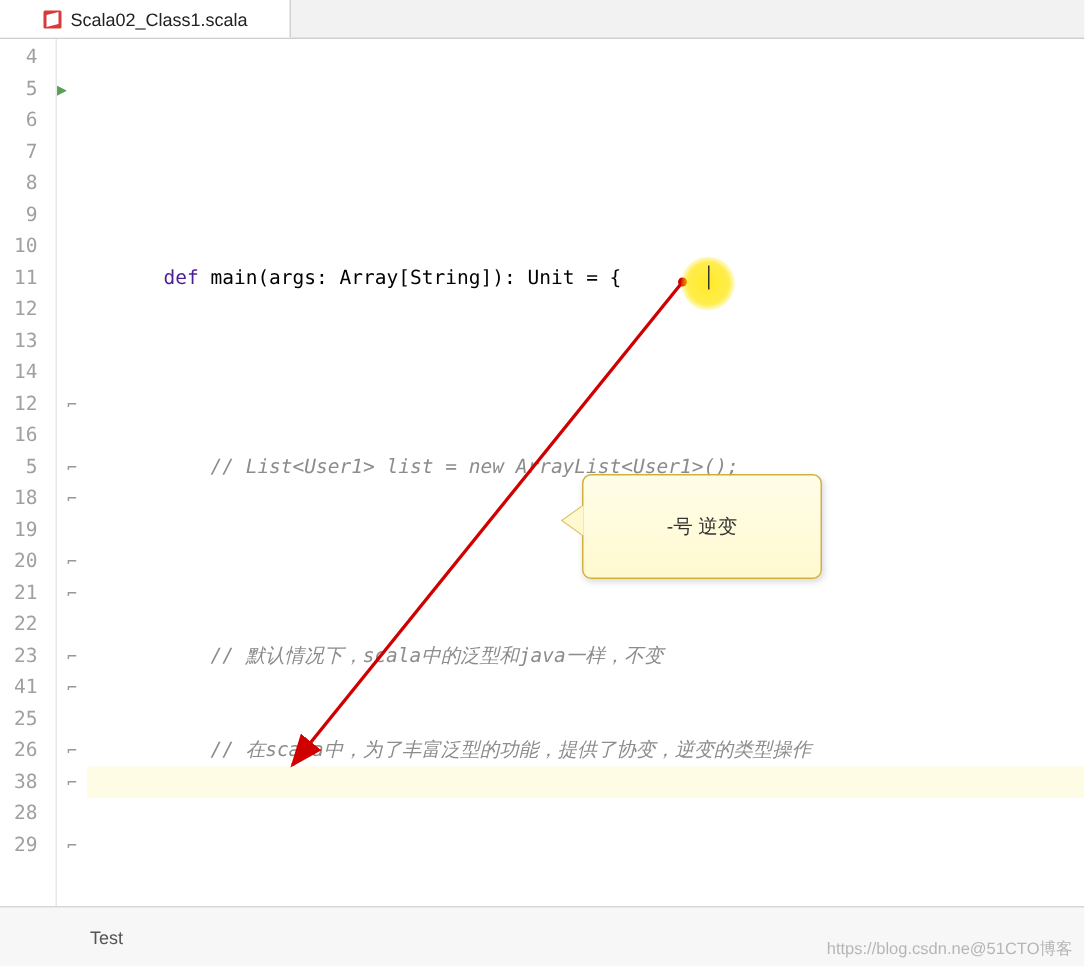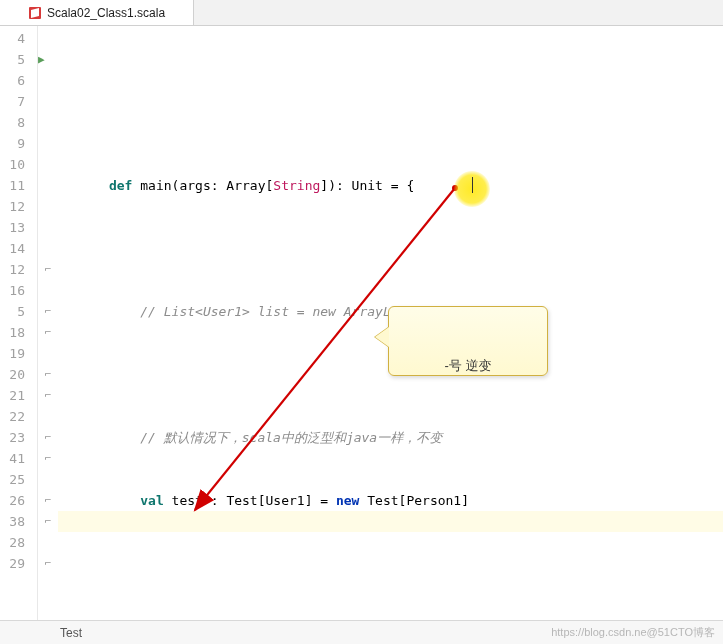--- a/index.html
+++ b/index.html
@@ -77,22 +77,22 @@
     .code {
       flex: 1;
       line-height: 21px;
       padding-top: 2px;
       padding-left: 4px;
       white-space: pre;
       color: #000;
       position: relative;
     }
     .code-line { height: 21px; position: relative; }
-    .kw { color: #0f766e; font-weight: bold; }
-    .type { color: #be185d; }
+    .kw { color: #4c1d95; font-weight: normal; }
+    .type { color: #000000; }
     .cmt { color: #8c8c8c; font-style: italic; }
     .new { color: #0033b3; font-weight: bold; }
     .highlight-line {
       position: absolute;
       left: 0; right: 0;
       height: 21px;
       background: #fffce6;
       z-index: 0;
     }
     .cursor-highlight {
@@ -113,50 +113,50 @@
     }
     .arrow-svg {
       position: absolute;
       top: 0; left: 0;
       pointer-events: none;
       z-index: 4;
     }
     .callout {
       position: absolute;
       left: 388px;
-      top: 306px;
+      top: 316px;
       width: 160px;
       height: 70px;
       background: linear-gradient(#fffde8, #fff9d0);
       border: 1px solid #d0b040;
       border-radius: 6px;
       box-shadow: 1px 2px 4px rgba(0,0,0,0.15);
       display: flex;
-      align-items: flex-end;
+      align-items: center;
       justify-content: center;
       font-family: sans-serif;
       font-size: 13px;
       color: #333;
       z-index: 3;
     }
     .callout-tail {
       position: absolute;
       left: -14px;
       top: 20px;
       width: 0; height: 0;
       border-top: 10px solid transparent;
       border-bottom: 10px solid transparent;
       border-right: 14px solid #fff9d0;
       filter: drop-shadow(-1px 0 0 #d0b040);
     }
     .status-bar {
       position: absolute;
       bottom: 0;
       left: 0; right: 0;
-      height: 24px;
+      height: 40px;
       background: #f7f7f7;
       border-top: 1px solid #d8d8d8;
       display: flex;
       align-items: center;
       padding-left: 60px;
       font-family: -apple-system, "Segoe UI", sans-serif;
       font-size: 12px;
       color: #555;
     }
     .watermark {
@@ -246,21 +246,21 @@
 
   <div class="code">
     <div class="highlight-line" style="top:485px"></div>
 
     <div class="code-line"></div>
     <div class="code-line">      <span class="kw">def</span> main(args: Array[<span class="type">String</span>]): Unit = {</div>
     <div class="code-line"></div>
     <div class="code-line">          <span class="cmt">// List&lt;User1&gt; list = new ArrayList&lt;User1&gt;();</span></div>
     <div class="code-line"></div>
     <div class="code-line">          <span class="cmt">// 默认情况下，scala中的泛型和java一样，不变</span></div>
-    <div class="code-line">          <span class="kw">val</span> test : Test[User1] = <span class="new">new</span> Test[Person1]</div>
+    <div class="code-line">          <span class="cmt">// 在scala中，为了丰富泛型的功能，提供了协变，逆变的类型操作</span></div>
     <div class="code-line"></div>
     
     
     
     
     
     
     
     
     

